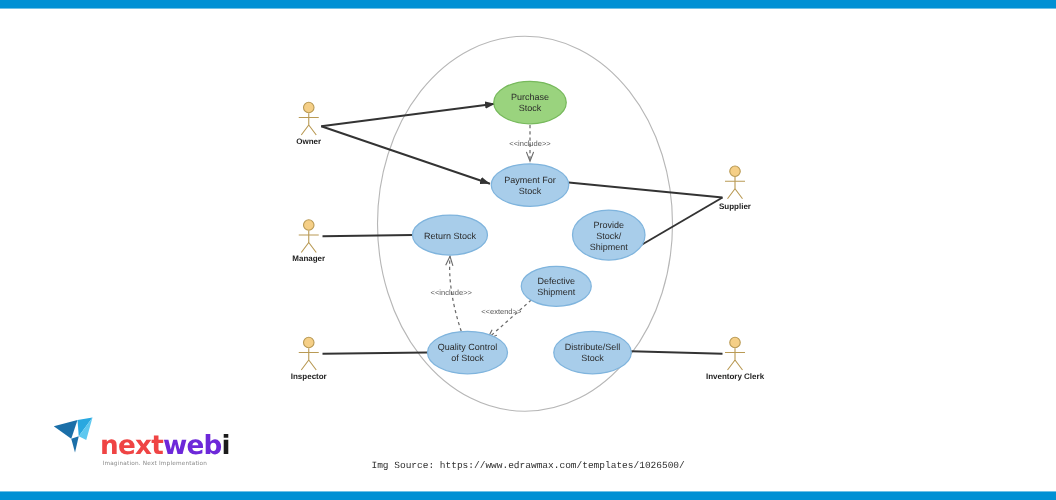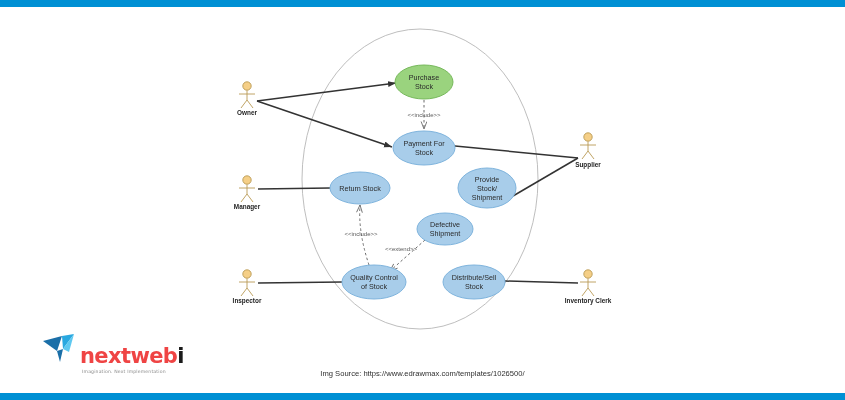--- a/index.html
+++ b/index.html
@@ -45,32 +45,32 @@
   
   .logo{position:absolute;left:40px;top:325px;width:120px;height:48px;}
   .logo-word{
     position:absolute;left:40px;top:14px;
     font-family:"DejaVu Sans", sans-serif;
     font-size:21px;font-weight:bold;letter-spacing:-0.6px;
     line-height:1;
     white-space:nowrap;
   }
   .logo-next{color:#ef4444;}
-  .logo-web{color:#ef4444;}
+  .logo-web{color:#6d28d9;}
   .logo-i{color:#1b1b1b;}
   .logo-tagline{
     position:absolute;left:42px;top:37px;
     font-family:"DejaVu Sans", sans-serif;
     font-size:4.6px;color:#8a8a8a;letter-spacing:0.15px;
     white-space:nowrap;
   }
   .caption{
     position:absolute;left:0;top:362px;width:845px;
     text-align:center;
-    font-family:Liberation Sans, sans-serif;
+    font-family:Liberation Mono, monospace;
     font-size:7.6px;color:#2f2f2f;
   }
 </style>
 </head>
 <body>
 
 <div class="bar bar-top"></div>
 <div class="bar bar-bottom"></div>
 
 <div class="canvas">

